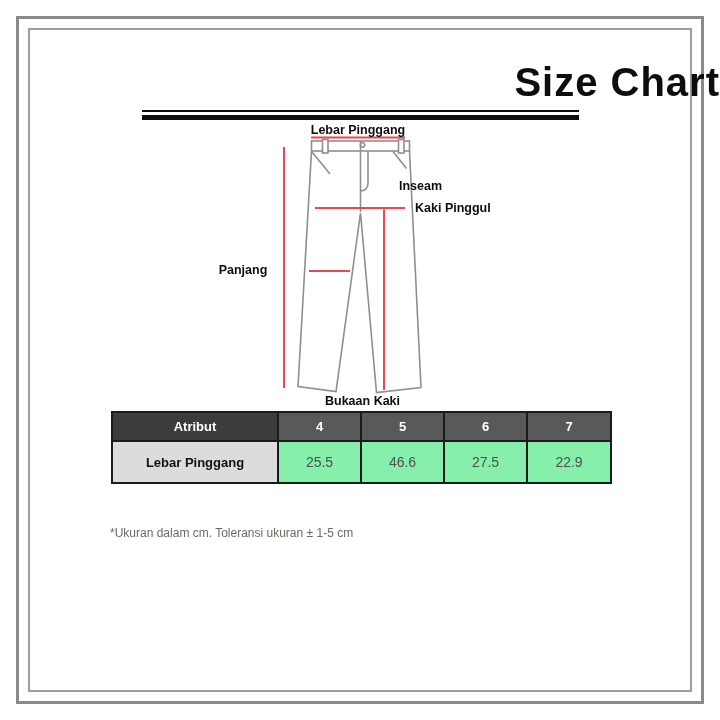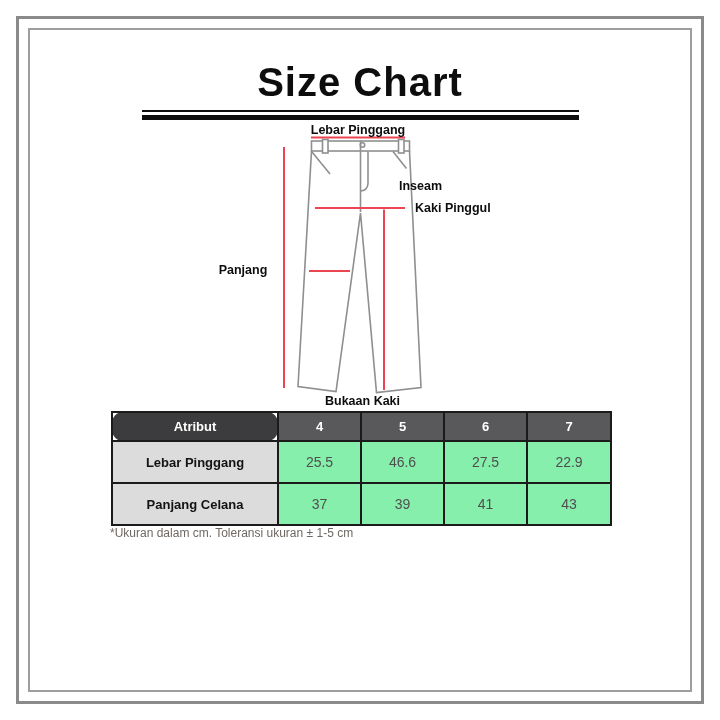--- a/index.html
+++ b/index.html
@@ -10,21 +10,21 @@
   .frame-outer {
     position:absolute; left:16px; top:16px; right:16px; bottom:16px;
     border:3px solid var(--frame-gray, #8a8a8a);
   }
   .frame-inner {
     position:absolute; left:28px; top:28px; right:28px; bottom:28px;
     border:2px solid #9e9e9e;
   }
   .title {
     position:absolute; top:60px; left:0; width:720px; margin:0;
-    text-align:center; font-size:40px; font-weight:bold; letter-spacing:1px;
+    text-align:right; font-size:40px; font-weight:bold; letter-spacing:1px;
     color:#0d0d0d;
   }
   .rule { position:absolute; left:142px; width:437px; background:#0d0d0d; }
   .rule-thin  { top:110px; height:2px; }
   .rule-thick { top:115px; height:5px; }
 
   .pants-svg { position:absolute; left:0; top:0; pointer-events:none; }
   .outline   { fill:none; stroke:var(--outline-gray, #8f8f8f); stroke-width:1.6; }
   .outline-fill { fill:#ffffff; stroke:var(--outline-gray, #8f8f8f); stroke-width:1.6; }
   .measure   { fill:none; stroke:var(--accent-red, #ec4552); stroke-width:2; }
@@ -44,21 +44,21 @@
     border-collapse:collapse; table-layout:fixed;
   }
   .size-table th, .size-table td {
     border:2px solid #1b1b1b; text-align:center; vertical-align:middle;
     padding:0;
   }
   .size-table thead th {
     height:27px; color:#ffffff; font-size:13px; font-weight:bold;
     background:var(--header-mid, #59595b);
   }
-  .size-table thead th.attr-head { background:var(--header-dark, #3c3c3e);border-radius:11px; }
+  .size-table thead th.attr-head { background:var(--header-dark, #3c3c3e); }
   .size-table tbody tr { height:42px; }
   .size-table td.row-label {
     background:var(--row-label-bg, #dcdcdc); font-weight:bold;
     font-size:13px; color:#121212;
   }
   .size-table td.value { background:#86efac; color:#4f4f4f; font-size:14px; }
 
   .footnote {
     position:absolute; left:110px; top:526px; font-size:12px; color:#6f6862;
   }
@@ -116,23 +116,16 @@
     </tr>
   </thead>
   <tbody>
     <tr>
       <td class="row-label">Lebar Pinggang</td>
       <td class="value">25.5</td>
       <td class="value">46.6</td>
       <td class="value">27.5</td>
       <td class="value">22.9</td>
     </tr>
-    <tr>
-      <td class="row-label">Panjang Celana</td>
-      <td class="value">37</td>
-      <td class="value">39</td>
-      <td class="value">41</td>
-      <td class="value">43</td>
-    </tr>
   </tbody>
 </table>
 
 <div class="footnote">*Ukuran dalam cm. Toleransi ukuran ± 1-5 cm</div>
 
 </body></html>

